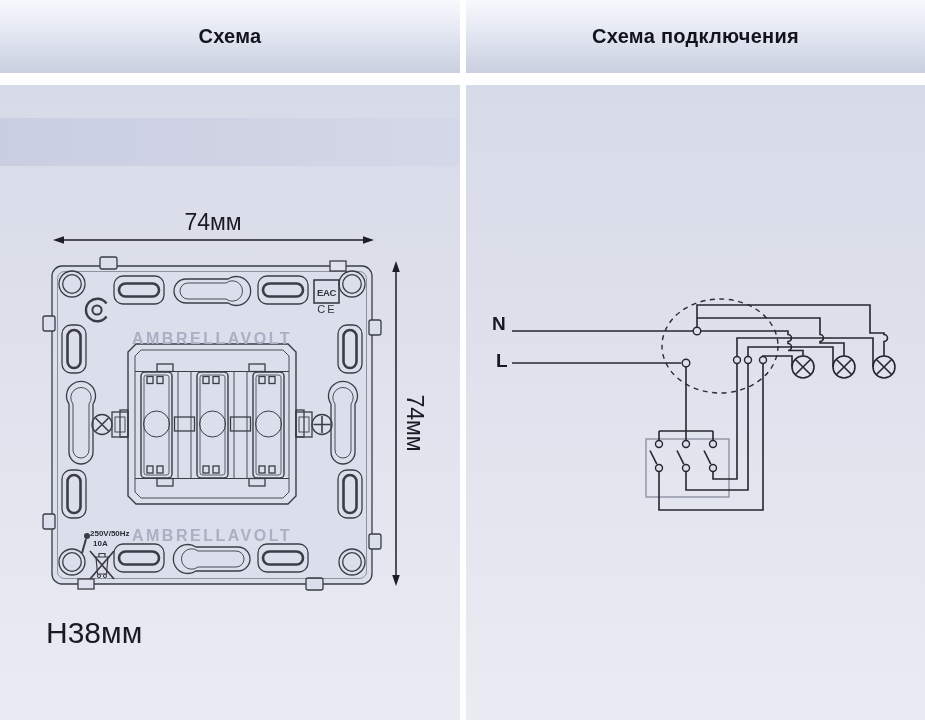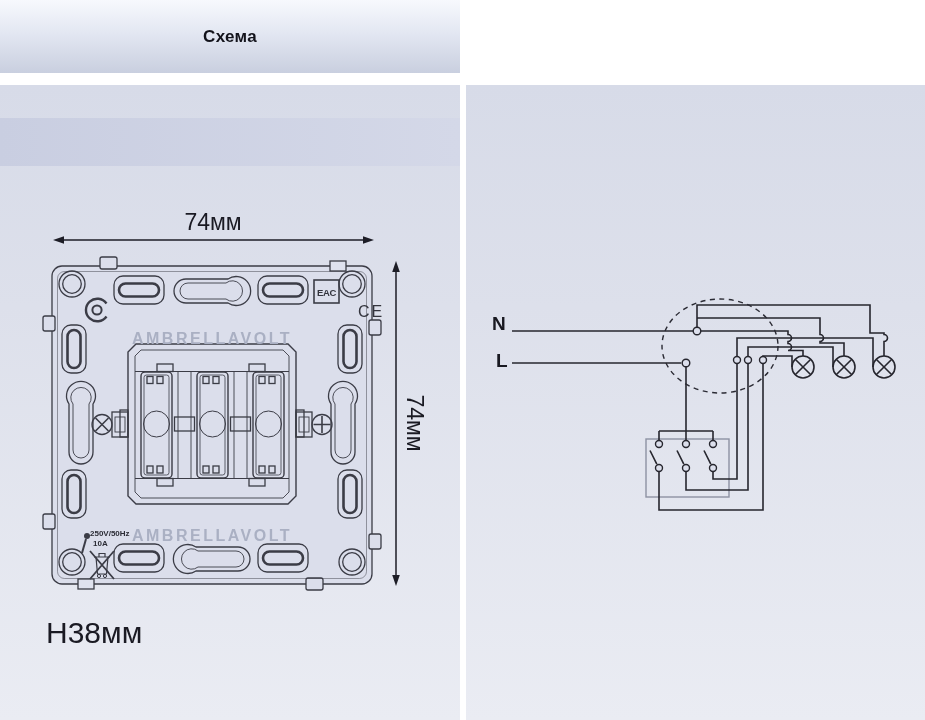--- a/index.html
+++ b/index.html
@@ -6,21 +6,21 @@
   html,body { width:925px; height:720px; }
   body { font-family:"Liberation Sans", sans-serif; color:#15151d; background:#ffffff; }
   .page { position:relative; width:925px; height:720px; background:#ffffff; overflow:hidden; }
 
   
   .header-cell { position:absolute; top:0; height:73px;
     background:linear-gradient(180deg,#f7f9fd 0%,#e3e7f2 45%,#c9cfdf 100%);
     display:flex; align-items:center; justify-content:center; }
   .header-cell.left  { left:0;   width:460px; }
   .header-cell.right { left:466px; width:459px; }
-  .header-title { font-size:17px; font-weight:600; letter-spacing:0.3px; color:#13131b; }
+  .header-title { font-size:20px; font-weight:600; letter-spacing:0.3px; color:#13131b; }
 
   
   .panel { position:absolute; top:85px; height:635px;
     background:linear-gradient(180deg,#d7dbe8 0%,#dde0eb 35%,#eaecf3 100%); }
   .panel.left  { left:0;   width:460px; }
   .panel.right { left:466px; width:459px; }
 
   .article-band { position:absolute; left:0; top:33px; width:460px; height:48px;
     background:linear-gradient(90deg,#c9cee1 0%,#d4d8e8 100%); }
   .article-label { position:absolute; left:48px; top:42px; font-size:26px; font-weight:500; color:#16161e; }
@@ -30,37 +30,40 @@
   .dim-h { left:375px; top:325px; width:80px; height:26px; text-align:center; transform:rotate(90deg); }
   .dim-d { left:46px; top:531px; font-size:30px; }
 
   .brand-text { position:absolute; left:112px; width:200px; text-align:center;
     font-size:16px; font-weight:700; letter-spacing:2.5px; color:#aab0c3; }
   .brand-top { top:245px; } .brand-bottom { top:442px; }
 
   .eac-text { position:absolute; left:314px; top:196px; width:25px; height:16px; text-align:center;
     line-height:23px; font-size:9.5px; font-weight:800; letter-spacing:-0.3px; color:#33343d; }
   .ce-text { position:absolute; left:312px; top:218px; width:30px; text-align:center;
-    font-size:16px; font-weight:500; letter-spacing:2px; color:#33343d;margin-left:44px; }
+    font-size:11px; font-weight:500; letter-spacing:2px; color:#33343d; }
   .rating-v { position:absolute; left:90px; top:444px; font-size:8px; font-weight:700; color:#2b2c35; }
   .rating-a { position:absolute; left:93px; top:454px; font-size:8px; font-weight:700; color:#2b2c35; }
 
   .wire-label { position:absolute; font-size:19px; font-weight:700; color:#191921; }
   .label-n { left:26px; top:228px; }
   .label-l { left:30px; top:265px; }
 
   svg { position:absolute; left:0; top:0; }
 </style>
 </head>
 <body>
 
 <div class="page">
 
   <div class="header-cell left">
     <span class="header-title">Схема</span>
+  </div>
+  <div class="header-cell right">
+    <span class="header-title">Схема подключения</span>
   </div>
 
   <div class="panel left">
     <div class="article-band"></div>
 
     <svg width="460" height="635" viewBox="0 85 460 635">
 
       <g stroke="#1d1d26" stroke-width="1.5" fill="#1d1d26">
         <line x1="58" y1="240" x2="369" y2="240"></line>
         <polygon points="53,240 64,236.2 64,243.8" stroke="none"></polygon>

